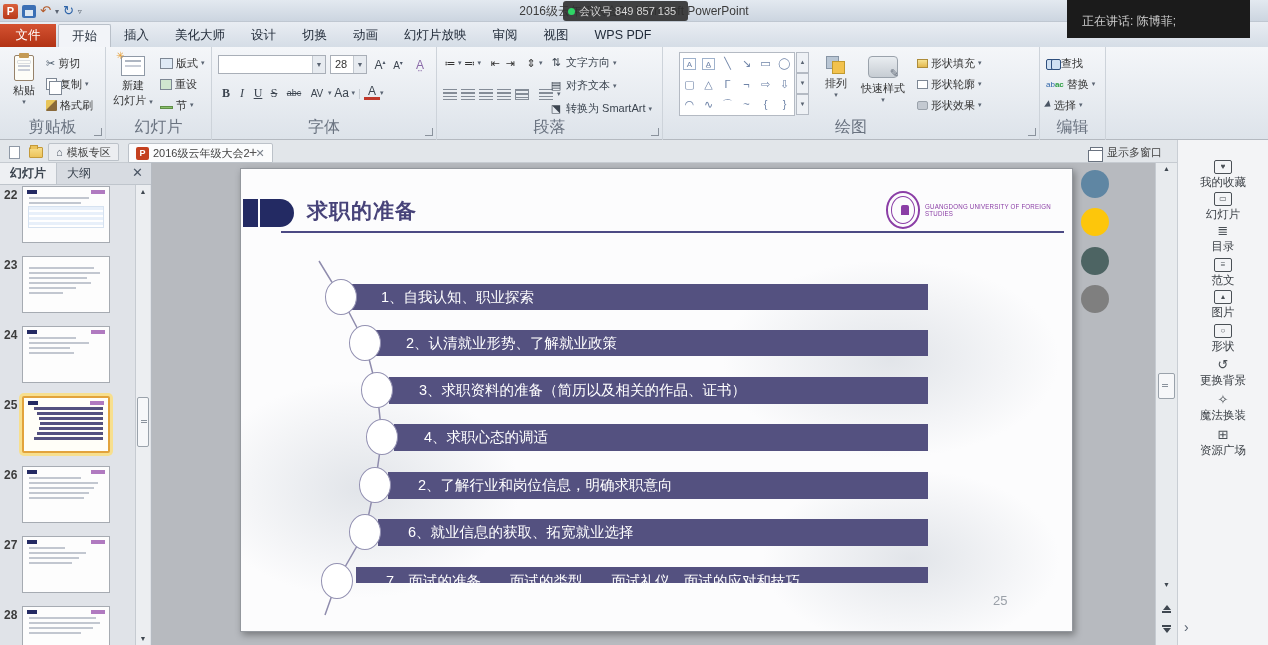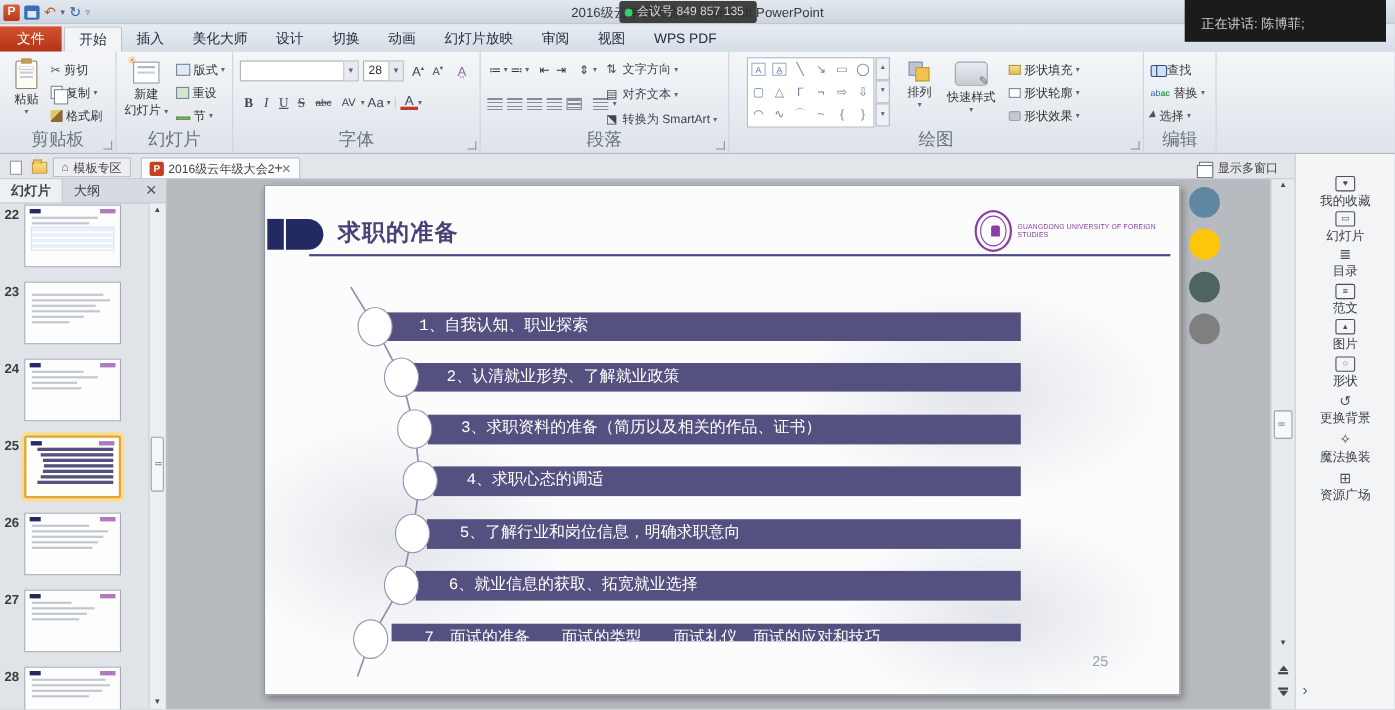--- a/index.html
+++ b/index.html
@@ -15,21 +15,21 @@
     font-size:11px; text-align:center; line-height:15px; border-radius:2px; }
   .qat-save { width:14px; height:13px; background:#3b6fb5; border-radius:2px; position:relative; }
   .qat-save::after { content:""; position:absolute; left:3px; top:5px; width:8px; height:6px; background:#dfe8f2; }
   .qat-undo { color:#b35a2a; font-size:13px; line-height:14px; }
   .qat-redo { color:#2e64a8; font-size:13px; line-height:14px; }
   .qat-dd { color:#5a6472; font-size:8px; }
   .title-text { position:absolute; left:0; right:0; top:3px; text-align:center; font-size:12px; color:#3b3b3b; }
   .meeting-pill { position:absolute; left:563px; top:1px; height:20px; background:rgba(47,47,47,0.9);
     border-radius:3px; color:#d6d6d6; font-size:11px; line-height:20px; padding:0 12px 0 16px; z-index:40; }
   .meeting-pill .dot { position:absolute; left:5px; top:7px; width:7px; height:7px; border-radius:50%; background:#2fd566; }
-  .speaking-panel { position:absolute; right:8px; top:0; width:183px; height:38px; background:#1b1b1b;
+  .speaking-panel { position:absolute; right:18px; top:0; width:183px; height:38px; background:#1b1b1b;
     color:#cfcfcf; font-size:12px; padding:13px 0 0 15px; z-index:50; }
 
   
   .ribbon-tabs { position:absolute; top:22px; left:0; width:100%; height:25px;
     background:linear-gradient(#e9edf3,#d5dde6); display:flex; align-items:flex-end; }
   .tab { padding:0 13px; height:23px; line-height:22px; font-size:12.5px; color:#1f2937; cursor:default; }
   .tab.file { background:linear-gradient(#d45231,#b23315); color:#fff; width:56px; text-align:center; margin-right:2px; }
   .tab.active { background:#f2f4f8; border:1px solid #b9c0c9; border-bottom:none; border-radius:2px 2px 0 0; }
 
   
@@ -150,21 +150,21 @@
   .slide-title { position:absolute; left:66px; top:28px; font-size:21px; font-weight:bold; color:#474379; letter-spacing:1px; }
   .title-rule { position:absolute; left:40px; top:62px; width:783px; height:2px; background:#4c4a84; }
   .logo { position:absolute; left:645px; top:22px; display:flex; align-items:center; gap:5px; }
   .emblem { width:38px; height:38px; border:2px solid #8b3ea6; border-radius:50%; position:relative; }
   .emblem::before { content:""; position:absolute; left:3px; top:3px; right:3px; bottom:3px; border:1px solid #8b3ea6; border-radius:50%; }
   .emblem::after { content:""; position:absolute; left:13px; top:12px; width:8px; height:10px; background:#8b3ea6; border-radius:2px 2px 0 0; }
   .logo-cn { font-size:17px; font-weight:bold; font-style:italic; color:#8b3ea6; letter-spacing:1px; font-family:"Liberation Serif",serif; }
   .logo-en { font-size:6.5px; color:#8b3ea6; letter-spacing:0.2px; transform:scaleX(0.95); transform-origin:left; }
   .connector { position:absolute; left:0; top:0; z-index:1; }
   .connector polyline { fill:none; stroke:#8f8cad; stroke-width:1.5; }
-  .bar { position:absolute; height:26px; background:#545180; color:#fff; font-size:14.5px; line-height:26px; padding-left:30px; z-index:2; white-space:nowrap; overflow:hidden;font-family:Liberation Mono, monospace; }
+  .bar { position:absolute; height:26px; background:#545180; color:#fff; font-size:14.5px; line-height:26px; padding-left:30px; z-index:2; white-space:nowrap; overflow:hidden; }
   .node { position:absolute; width:32px; height:36px; background:#fff; border:1.5px solid #9391b2; border-radius:50%; z-index:3; }
   .page-num { position:absolute; left:752px; top:424px; font-size:13px; color:#9aa0a8; }
 
   
   .dot-c { position:absolute; left:1081px; width:28px; height:28px; border-radius:50%; }
 
   
   .vscroll { position:absolute; left:1155px; top:163px; width:22px; height:482px; background:#e8ebee; border-left:1px solid #c6cbd1; }
   .v-up { top:2px; } .v-dn { top:418px; }
   .v-thumb { top:210px; height:26px; left:2px; width:17px; }
@@ -577,21 +577,21 @@
       </div>
 
       <svg class="connector" width="833" height="464">
         <polyline points="78,92 100,128 124,174 136,221 141,268 134,316 124,363 96,412 84,446"></polyline>
       </svg>
 
       <div class="bar" style="left:110px;top:115px;width:577px">1、自我认知、职业探索</div>
       <div class="bar" style="left:135px;top:161px;width:552px">2、认清就业形势、了解就业政策</div>
       <div class="bar" style="left:148px;top:208px;width:539px;height:27px">3、求职资料的准备（简历以及相关的作品、证书）</div>
       <div class="bar" style="left:153px;top:255px;width:534px;height:27px">4、求职心态的调适</div>
-      <div class="bar" style="left:147px;top:303px;width:540px;height:27px">5、了解行业和岗位信息，明确求职意向</div>
+      <div class="bar" style="left:147px;top:303px;width:540px;height:27px">2、了解行业和岗位信息，明确求职意向</div>
       <div class="bar" style="left:137px;top:350px;width:550px;height:27px">6、就业信息的获取、拓宽就业选择</div>
       <div class="bar" style="left:115px;top:398px;width:572px;height:16px;line-height:28px">7、面试的准备　　面试的类型　　面试礼仪　面试的应对和技巧</div>
 
       <div class="node" style="left:84px;top:110px"></div>
       <div class="node" style="left:108px;top:156px"></div>
       <div class="node" style="left:120px;top:203px"></div>
       <div class="node" style="left:125px;top:250px"></div>
       <div class="node" style="left:118px;top:298px"></div>
       <div class="node" style="left:108px;top:345px"></div>
       <div class="node" style="left:80px;top:394px"></div>

